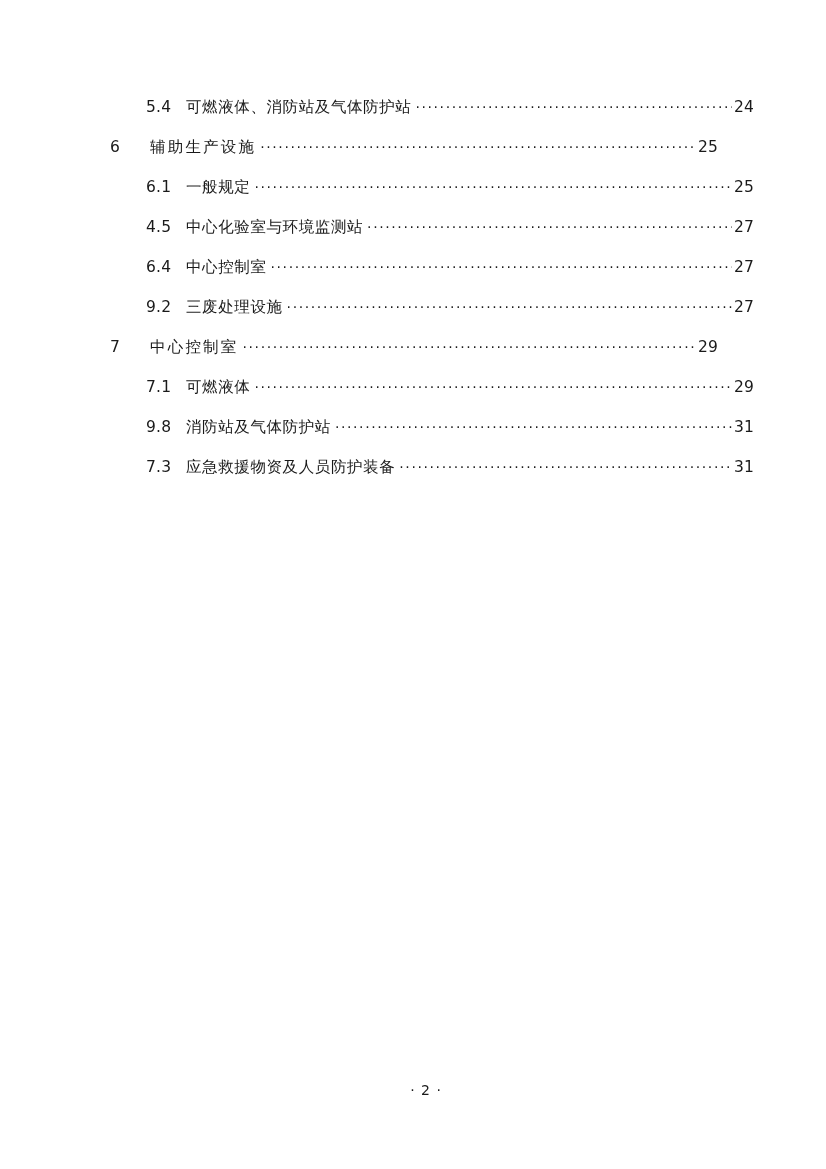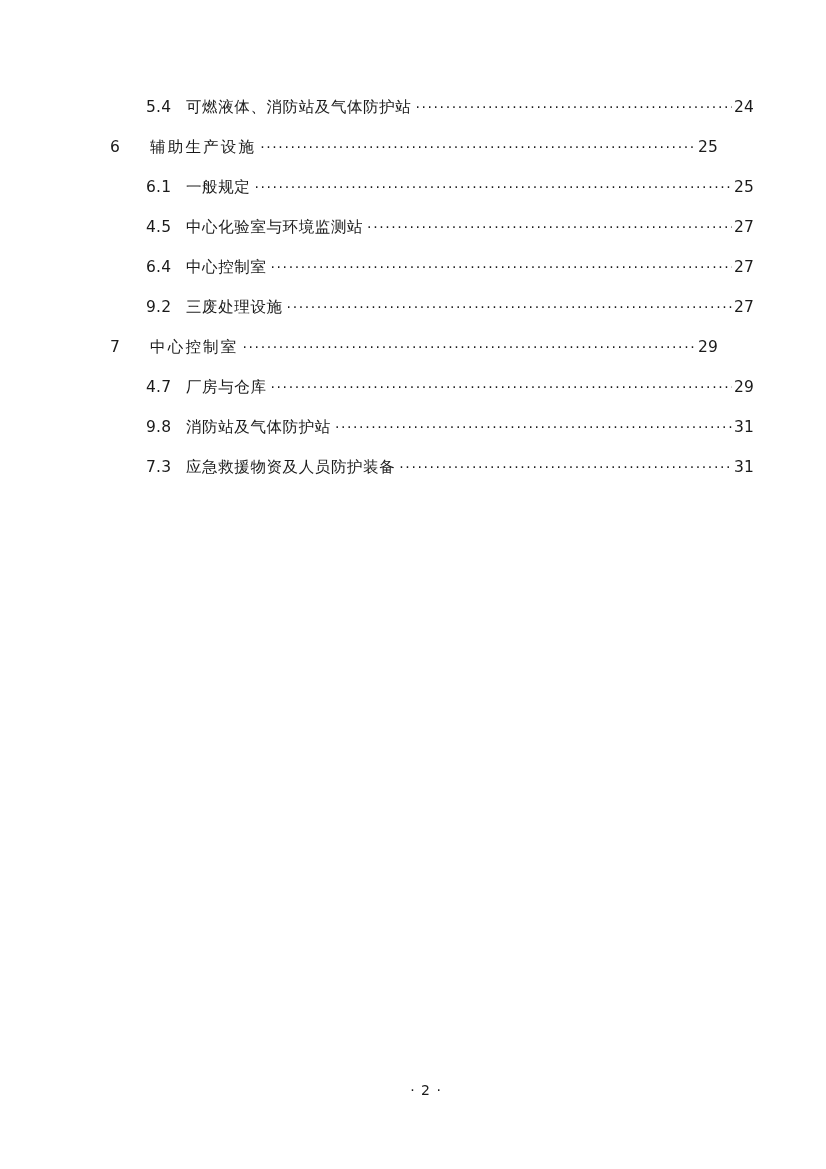--- a/index.html
+++ b/index.html
@@ -131,22 +131,22 @@
         <span class="leader"></span>
         <span class="pagenum">27</span>
       </div>
       <div class="toc-entry lvl1">
         <span class="num">7</span>
         <span class="title">中心控制室</span>
         <span class="leader"></span>
         <span class="pagenum">29</span>
       </div>
       <div class="toc-entry lvl2">
-        <span class="num">4.7</span>
-        <span class="title">厂房与仓库</span>
+        <span class="num">7.1</span>
+        <span class="title">可燃液体</span>
         <span class="leader"></span>
         <span class="pagenum">29</span>
       </div>
       <div class="toc-entry lvl2">
         <span class="num">9.8</span>
         <span class="title">消防站及气体防护站</span>
         <span class="leader"></span>
         <span class="pagenum">31</span>
       </div>
       <div class="toc-entry lvl2">

